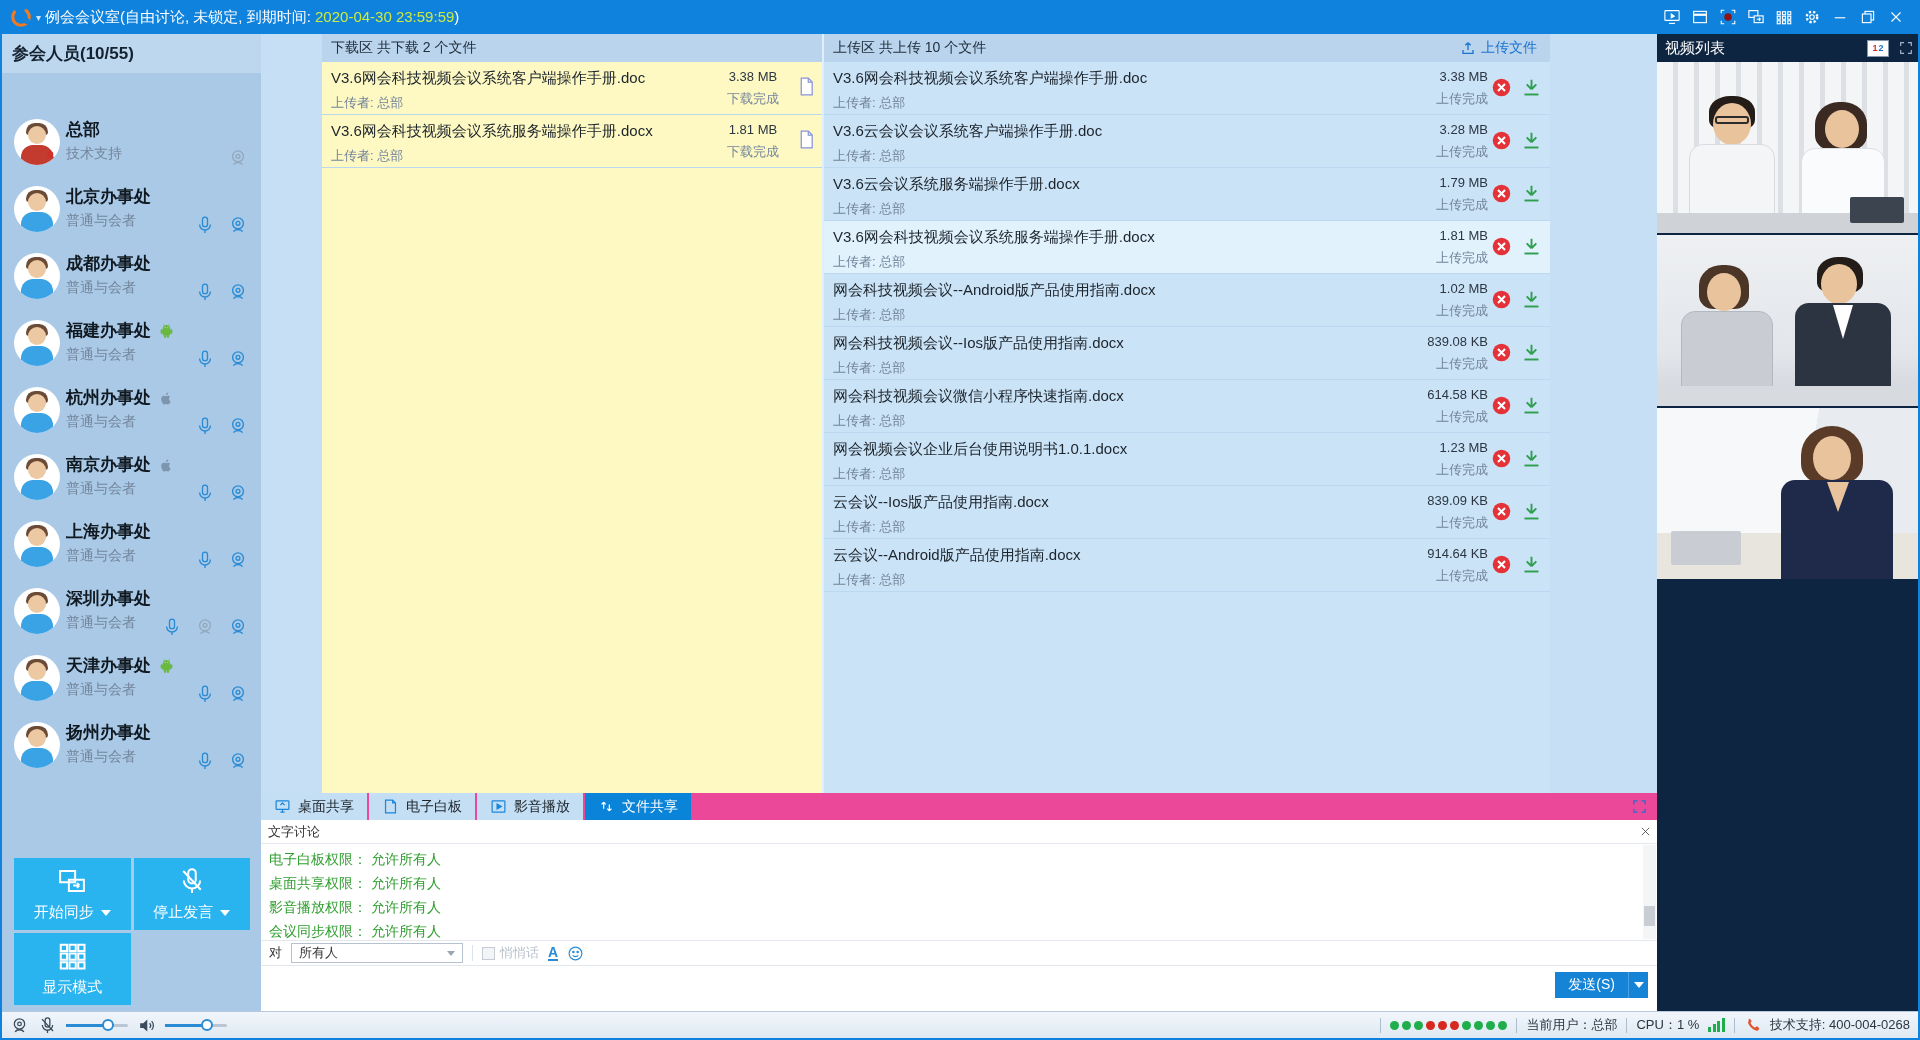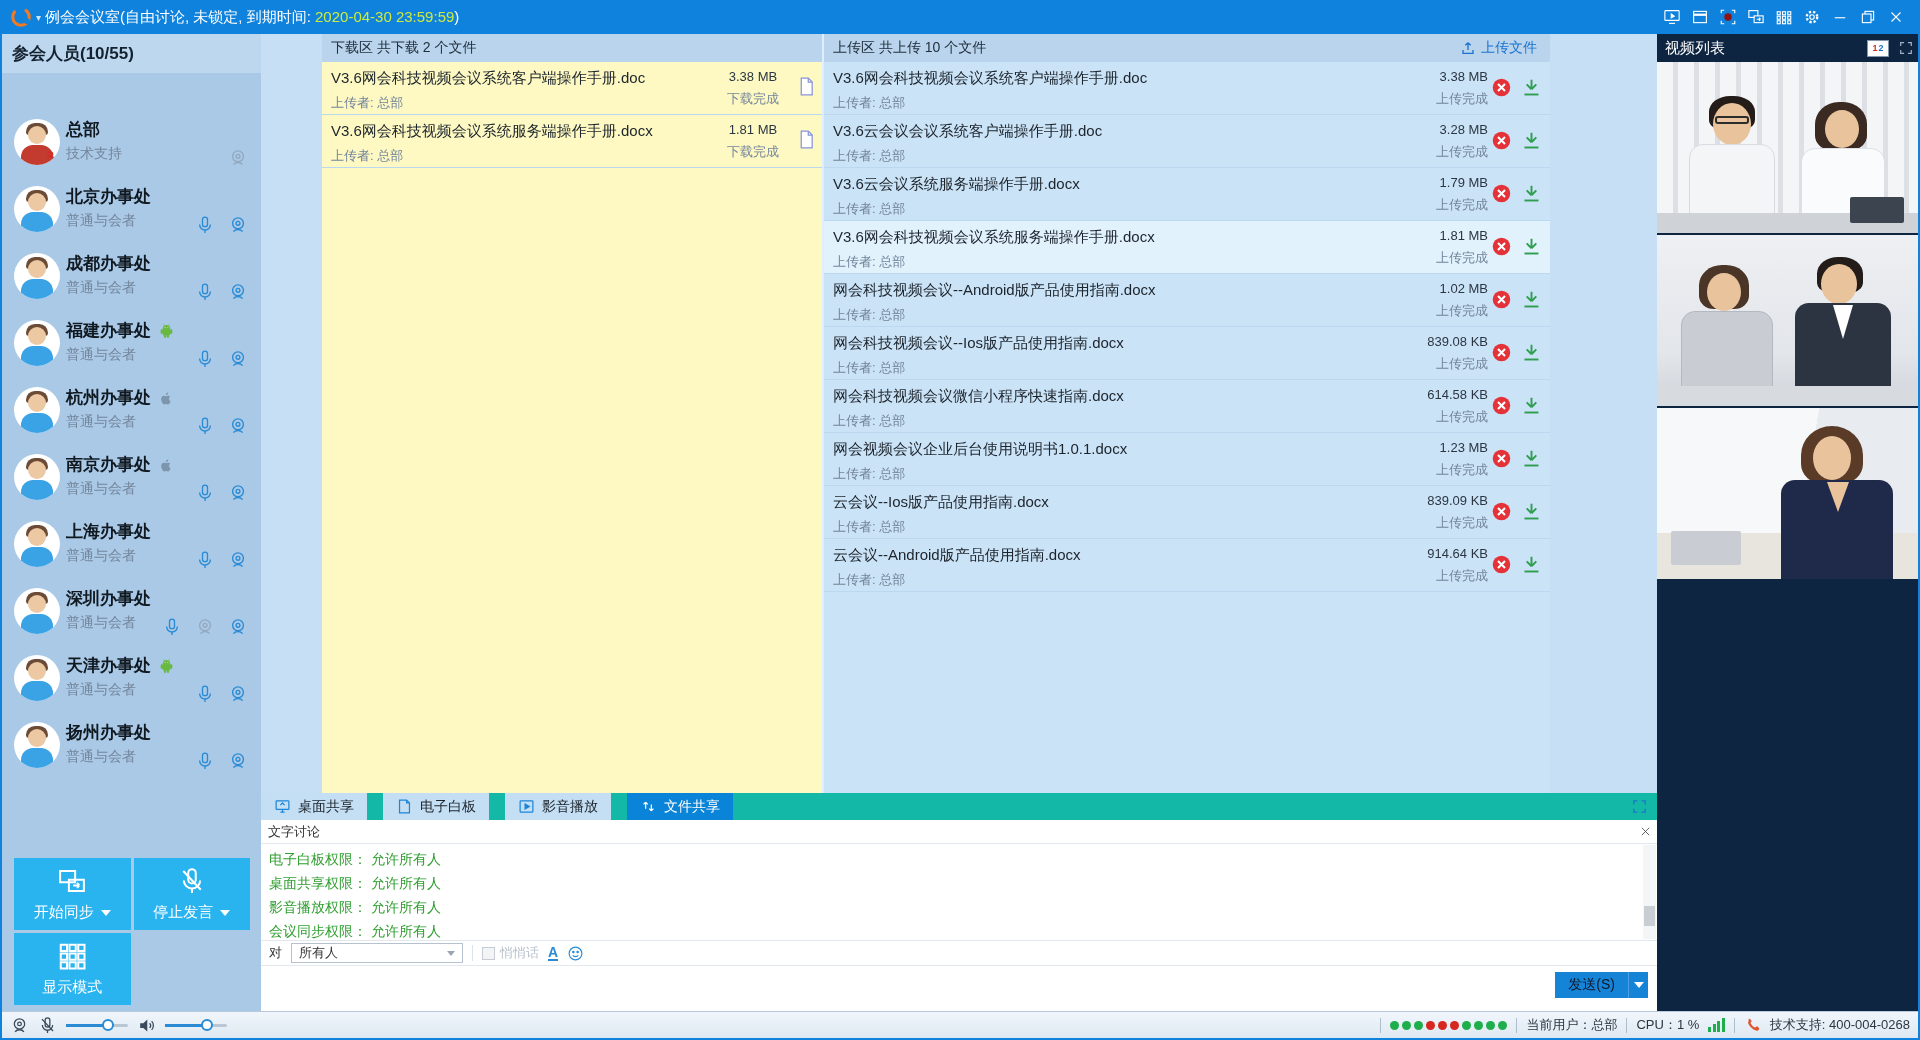--- a/index.html
+++ b/index.html
@@ -78,21 +78,21 @@
   .dl-panel .f-size { right:80px; width:100px; }
   .ul-panel .f-size { right:62px; width:110px; text-align:right; }
   .f-icons { position:absolute; display:flex; }
   .dl-panel .f-icons { right:10px; top:14px; gap:7px; }
   .ul-panel .f-icons { right:8px; top:15px; gap:9px; }
   .f-icons .fi { width:21px; height:21px; }
   .f-icons svg { width:100%; height:100%; }
 
   
   .bottom-panel { position:absolute; left:259px; top:793px; width:1396px; height:220px; background:#fff; }
-  .tabs { height:27px; background:#14b8a6; display:flex; gap:16px; position:relative; }
+  .tabs { height:27px; background:#ec4899; display:flex; gap:2px; position:relative; }
   .tab { display:flex; align-items:center; gap:7px; padding:0 13px; font-size:14px; color:#1c242c; background:#c4def3; }
   .tab.active { background:#0a84d8; color:#fff; }
   .tab .ti { width:17px; height:17px; }
   .tab .ti svg { width:100%; height:100%; fill:none; stroke:#1a85d9; stroke-width:1.7; }
   .tab.active .ti svg { stroke:#fff; }
   .tab-expand { position:absolute; right:9px; top:5px; width:17px; height:17px; color:#1a73d1; }
   .tab-expand svg { width:100%; height:100%; fill:none; stroke:currentColor; stroke-width:1.8; }
 
   .chat { position:absolute; left:0; top:27px; right:0; bottom:0; background:#fff; }
   .chat-head { height:24px; border-bottom:1px solid #e3e8ee; font-size:13px; color:#333;
@@ -110,21 +110,21 @@
   .to-select .chv { margin-left:auto; width:0; height:0; border-left:4px solid transparent;
                     border-right:4px solid transparent; border-top:5px solid #9aa6b2; }
   .tb-sep { width:1px; height:16px; background:#dde3ea; }
   .chk { width:13px; height:13px; border:1px solid #c6ccd4; background:#f2f4f6; }
   .whisper { color:#b9c2cc; margin-left:-4px; }
   .font-ic { color:#2a8bd4; font-weight:bold; font-size:14px; border-bottom:2px solid #2a8bd4; line-height:13px; }
   .smile-ic { width:17px; height:17px; color:#2a8bd4; }
   .smile-ic svg { width:100%; height:100%; fill:none; stroke:currentColor; stroke-width:1.6; }
   .chat-input { position:relative; height:47px; }
   .send-btn { position:absolute; right:9px; top:6px; height:26px; display:flex; }
-  .send-main { background:#1583d6; color:#0f172a; font-size:14px; padding:0 13px; display:flex; align-items:center; }
+  .send-main { background:#1583d6; color:#ffffff; font-size:14px; padding:0 13px; display:flex; align-items:center; }
   .send-caret { width:20px; background:#1583d6; border-left:1px solid #4aa0e2; display:flex;
                 align-items:center; justify-content:center; }
 
   
   .video-panel { position:absolute; left:1655px; top:34px; width:265px; bottom:27px; background:#0e2542; }
   .vp-head { height:28px; display:flex; align-items:center; color:#fff; font-size:15px; padding:0 8px; }
   .vp-icons { margin-left:auto; display:flex; gap:9px; align-items:center; }
   .vp-12 { width:22px; height:17px; background:#fff; border:1px solid #8296ac; font-size:9px; font-weight:bold;
            display:flex; align-items:center; justify-content:center; gap:1px; }
   .vp-12 .n1 { color:#d42a2a; } .vp-12 .n2 { color:#1a73d1; }

